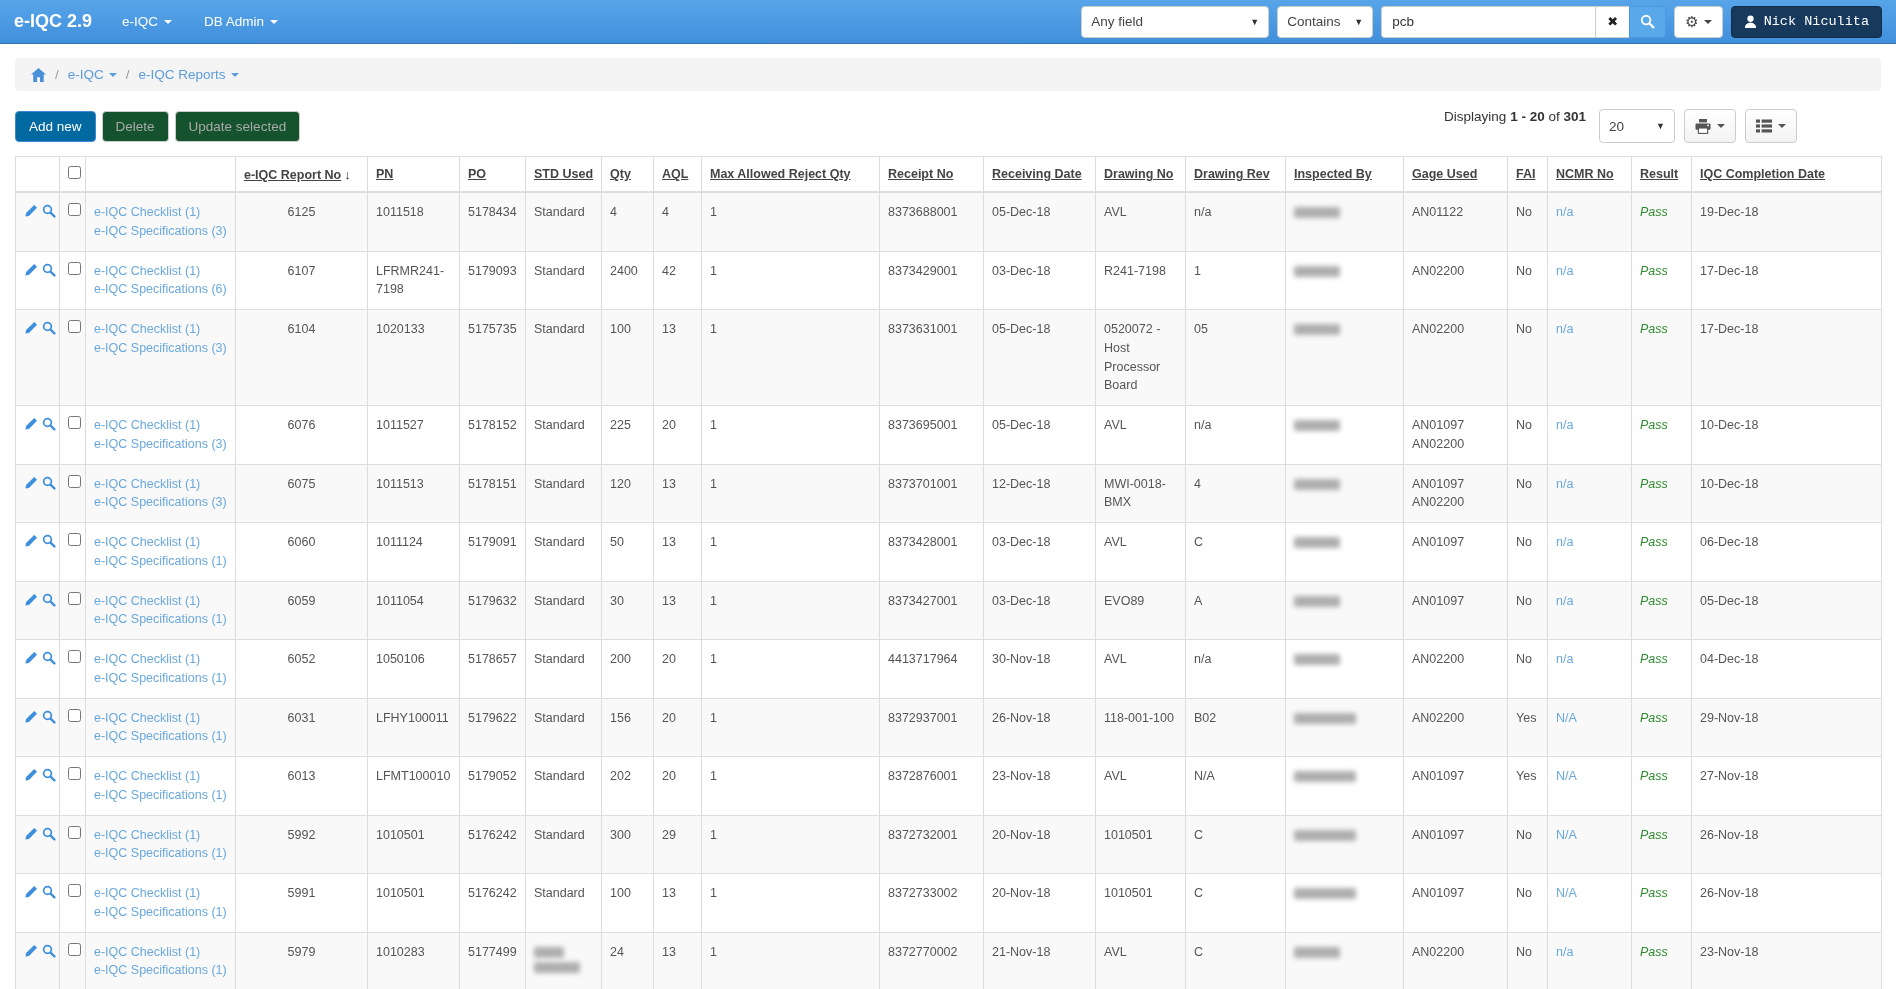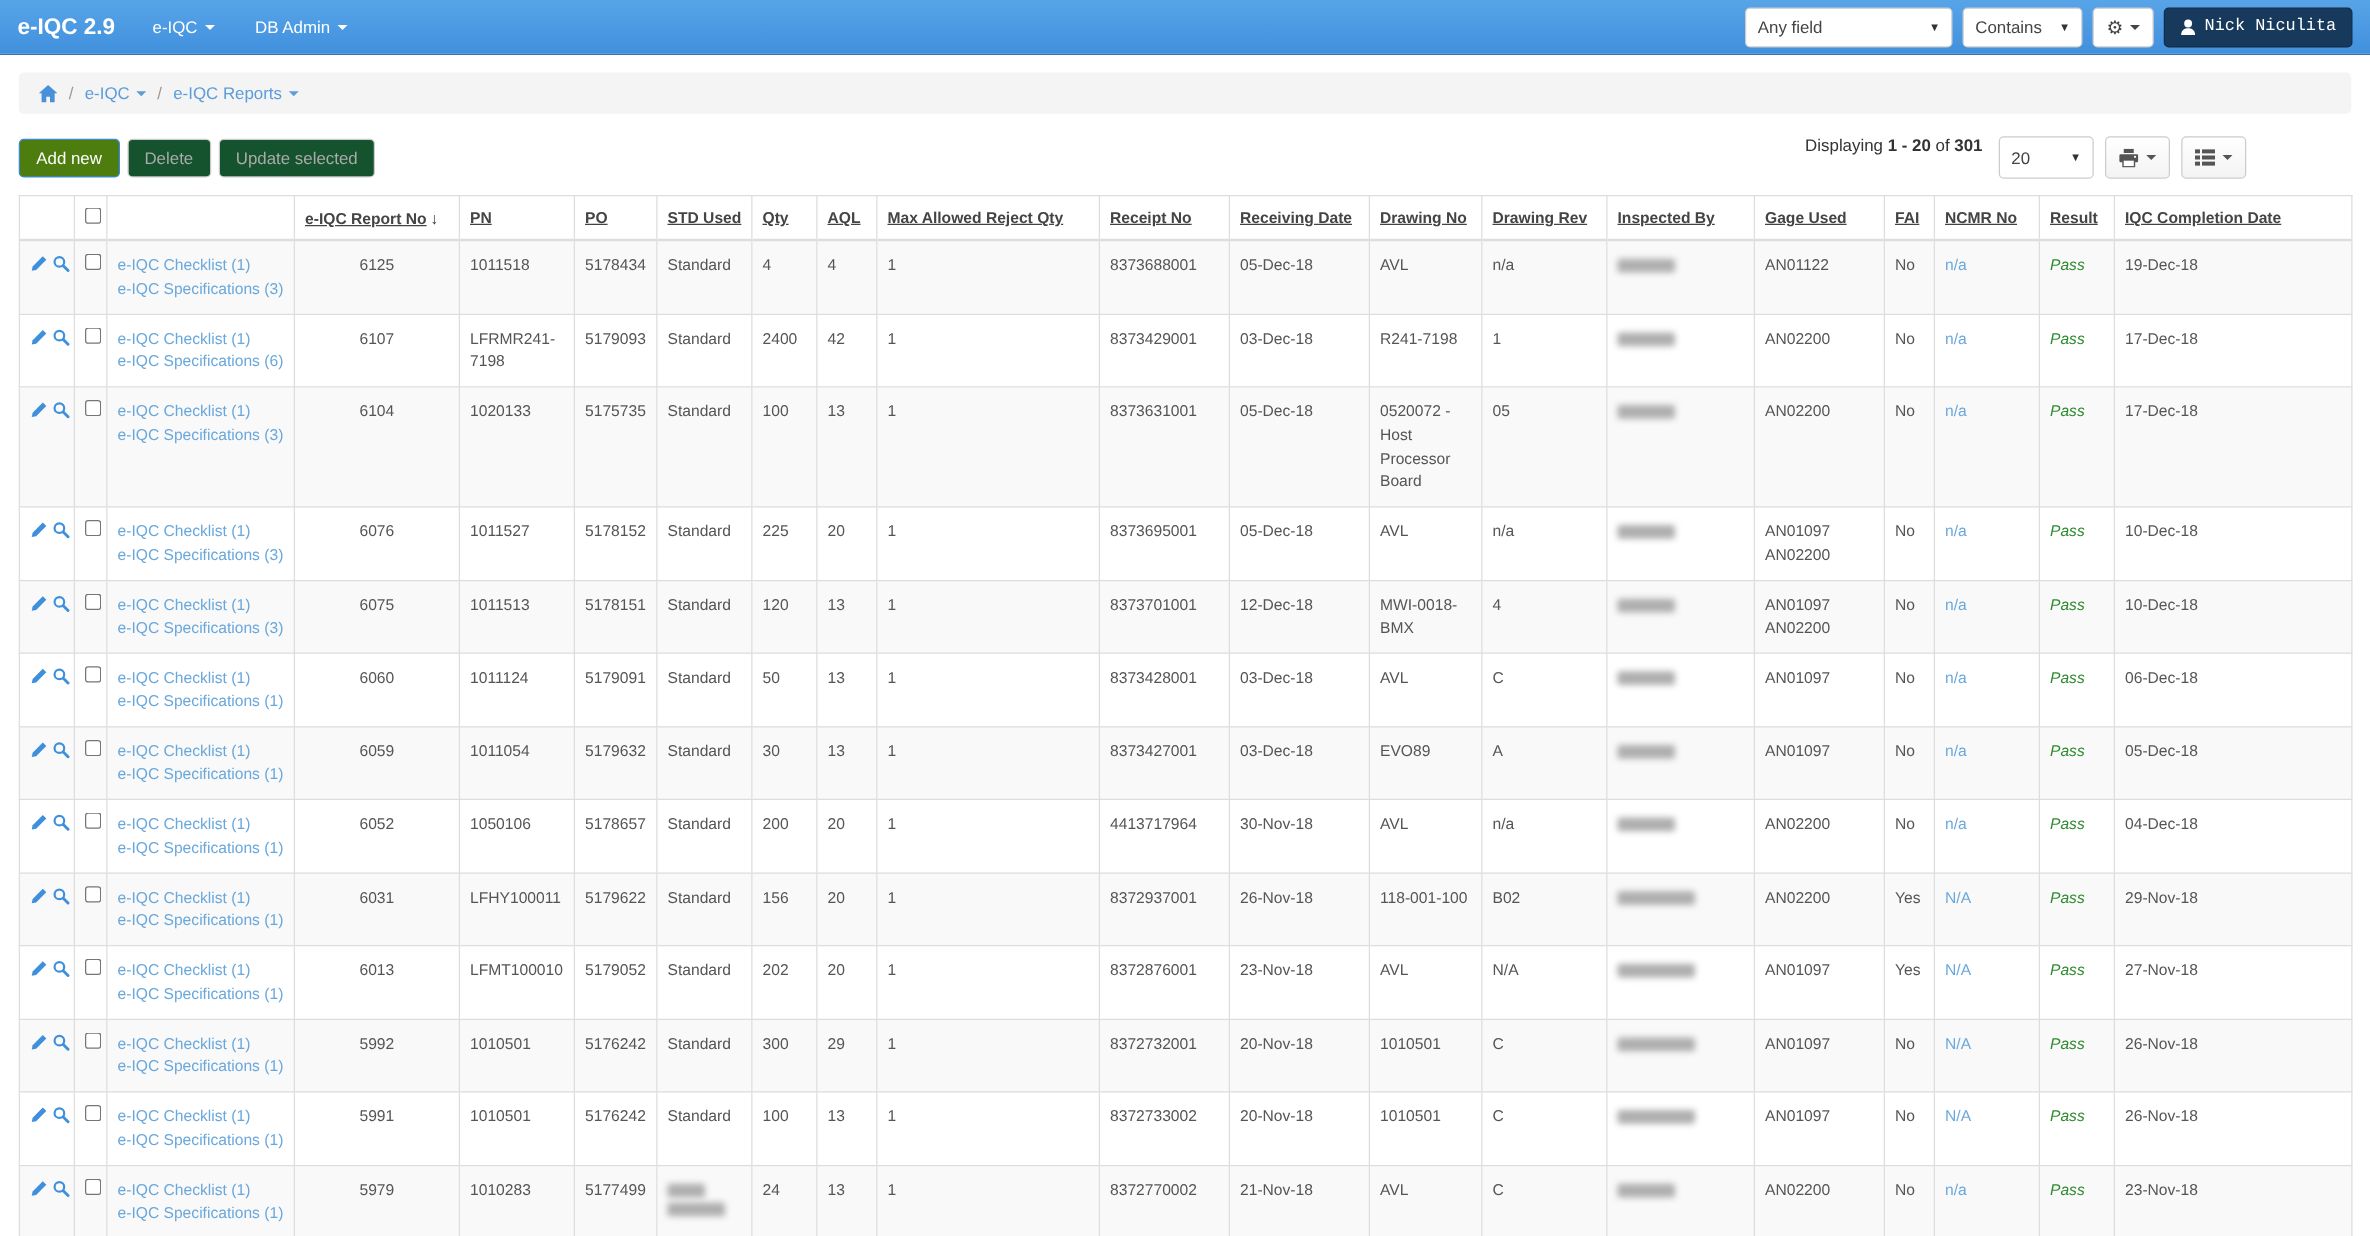--- a/index.html
+++ b/index.html
@@ -32,21 +32,21 @@
 
   
   .breadcrumb { margin:14px 15px 0; background:#f4f4f4; border-radius:4px; padding:9px 16px;
     display:flex; align-items:center; gap:9px; font-size:13.5px; color:#999; }
   .breadcrumb a { color:#5b9cdb; text-decoration:none; display:flex; align-items:center; gap:5px; cursor:pointer; }
   .crumb-sep { color:#9a9a9a; }
 
   
   .toolbar { margin:18px 15px 13px; display:flex; align-items:center; }
   .btn { font-size:13.5px; border-radius:4px; padding:7px 13px; cursor:pointer; border:1px solid #ccc; background:#14532d; }
-  .btn-primary { background:#4d7c0f; border-color:#3c8ad6; color:#fff; }
+  .btn-primary { background:#0369a1; border-color:#3c8ad6; color:#fff; }
   .btn-muted { color:#aaa; }
   .btn + .btn { margin-left:6px; }
   .toolbar-right { margin-left:auto; margin-right:84px; display:flex; align-items:flex-start; gap:9px; }
   .displaying { font-size:13.5px; color:#333; margin-right:4px; }
   .displaying b { font-weight:bold; }
   .pagesize { width:76px; height:34px; }
   .tool-btn { height:34px; padding:0 10px; background:linear-gradient(#fff,#f3f3f3); border:1px solid #ccc;
     border-radius:4px; color:#555; display:flex; align-items:center; gap:6px; cursor:pointer; }
 
   
@@ -74,27 +74,39 @@
   <span class="nav-menu">
     <span>e-IQC</span>
     <span class="caret"></span>
   </span>
   <span class="nav-menu">
     <span>DB Admin</span>
     <span class="caret"></span>
   </span>
 
   <div class="nav-right">
-    <div class="fake-select" style="width:166px">
+    <div class="fake-select" style="width:188px">
       <span>Any field</span>
       <span class="sel-caret">▼</span>
     </div>
     <div class="fake-select" style="width:96px">
       <span>Contains</span>
       <span class="sel-caret">▼</span>
+    </div>
+    <div class="search-group">
+      <input class="search-input" value="pcb" style="">
+      <span class="clear-btn">
+        <span>✖</span>
+      </span>
+      <span class="search-btn">
+        <svg width="15" height="15" viewBox="0 0 16 16">
+          <circle cx="6.5" cy="6.5" r="4.6" fill="none" stroke="#fff" stroke-width="2"></circle>
+          <line x1="10.2" y1="10.2" x2="14.3" y2="14.3" stroke="#fff" stroke-width="2.4" stroke-linecap="round"></line>
+        </svg>
+      </span>
     </div>
     <div class="gear-btn">
       <span>⚙</span>
       <span class="caret" style="color:#444"></span>
     </div>
     <div class="user-btn">
       <svg width="13" height="14" viewBox="0 0 14 15">
         <circle cx="7" cy="4" r="3.4" fill="#fff"></circle>
         <path d="M1 14 C1 9.7 4 8.2 7 8.2 C10 8.2 13 9.7 13 14 Z" fill="#fff"></path>
       </svg>

